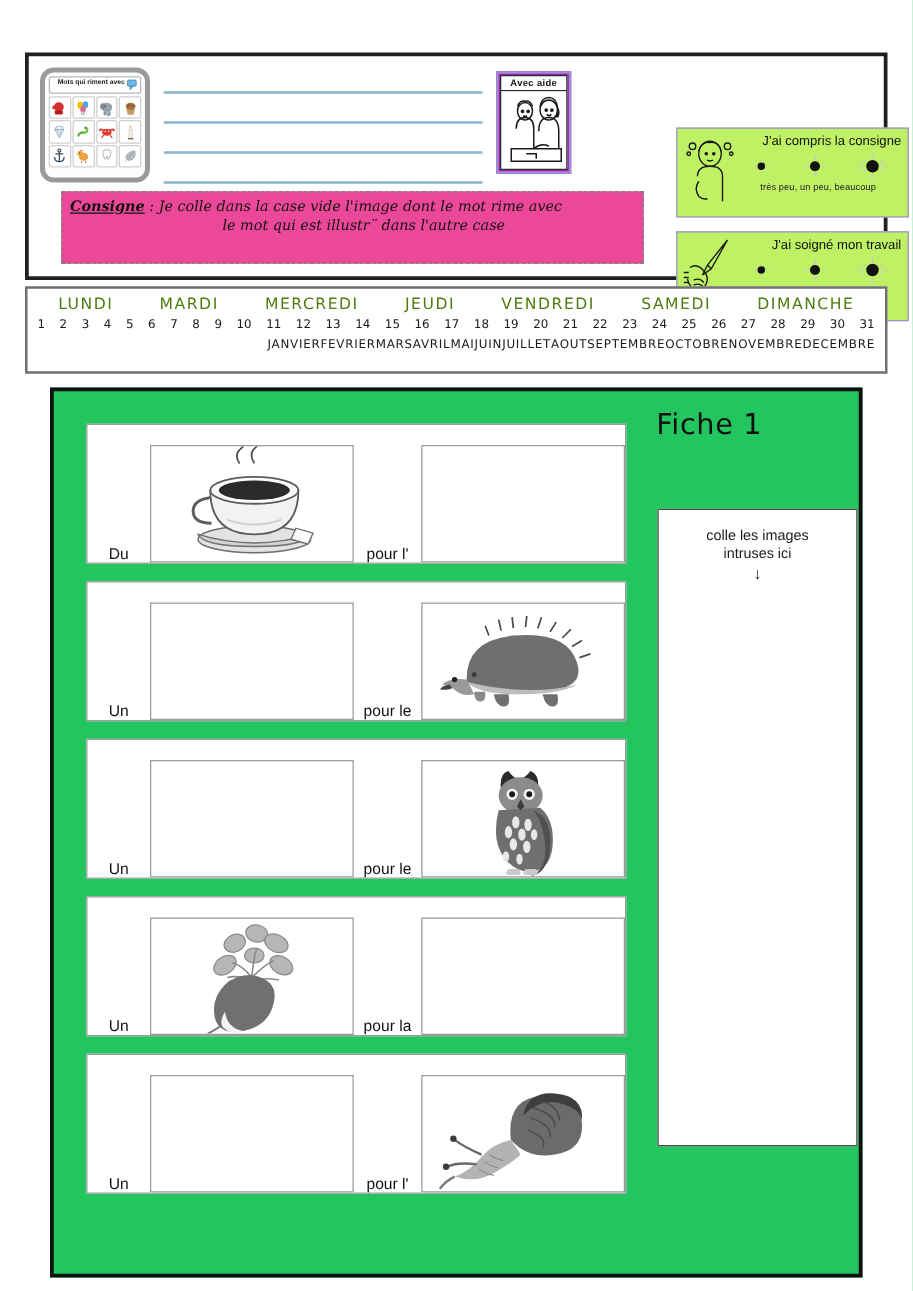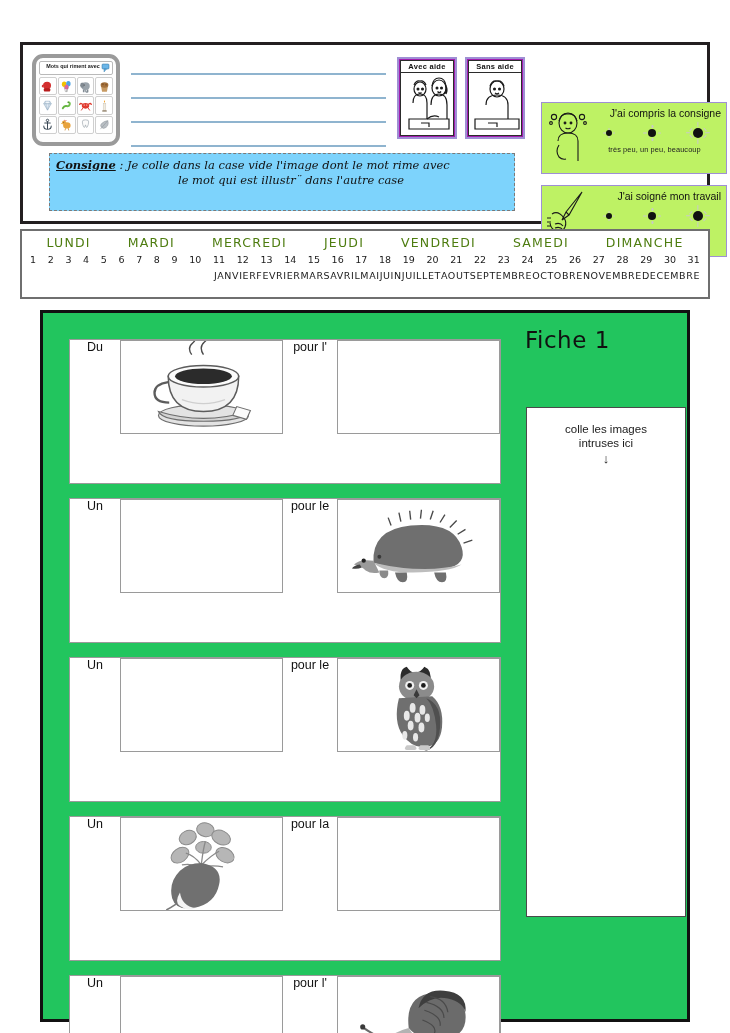--- a/index.html
+++ b/index.html
@@ -202,21 +202,21 @@
   
   .consigne {
     position: absolute;
     left: 26px;
     top: 108px;
     width: 466px;
     height: 58px;
     border: 1.5px dashed #7a7a7a;
     box-sizing: border-box;
     padding: 4px 6px;
-    background: #7dd3fc;
+    background: #ec4899;
   }
   .consigne-line {
     font-family: "DejaVu Serif", serif;
     font-style: italic;
     font-size: 11.5px;
     color: #111;
     line-height: 15px;
   }
   .consigne-line.l1 { text-align: left; }
   .consigne-line.l2 { text-align: center; padding-left: 18px; }
@@ -309,24 +309,24 @@
 
   
   .rows-area {
     position: absolute;
     left: 26px;
     top: 26px;
     width: 432px;
   }
   .ex-row {
     border: 1px solid #9a9a9a;
-    height: 145px;
+    height: 112px;
     margin-bottom: 14px;
     display: flex;
-    align-items: flex-start;
+    align-items: flex-end;
     box-sizing: border-box;
     background: #ffffff;
   }
   .ex-label {
     width: 50px;
     flex: 0 0 50px;
     text-align: center;
     font-size: 12.5px;
     color: #111;
   }
@@ -481,37 +481,20 @@
             <ellipse cx="38" cy="15" rx="7" ry="8"></ellipse>
             <path d="M31 13 q1-8 7-8 q6 0 7 8 q1 6-2 8 M45 13 q2 4 0 8"></path>
             <circle cx="17" cy="16" r="0.9" fill="#1a1a1a"></circle>
             <circle cx="21.5" cy="16" r="0.9" fill="#1a1a1a"></circle>
             <circle cx="36" cy="15" r="0.9" fill="#1a1a1a"></circle>
             <circle cx="40.5" cy="15" r="0.9" fill="#1a1a1a"></circle>
             <path d="M17.5 19.5 q1.5 1.5 3 0"></path>
             <path d="M36.5 18.5 q1.8 2 3.6 0"></path>
             <path d="M26 46 q6-5 12-2"></path>
             <path d="M20 50 h8 v4"></path>
-          </g>
-        </svg>
-      </div>
-    </div>
-    <div class="aide-card">
-      <div class="aide-label">Sans aide</div>
-      <div class="aide-art">
-        <svg viewBox="0 0 56 58" width="56" height="58">
-          <g fill="none" stroke="#1a1a1a" stroke-width="1.2">
-            <path d="M6 46 h44 v10 H6 Z"></path>
-            <path d="M17 32 q0-10 11-10 q11 0 11 10 v14"></path>
-            <ellipse cx="28" cy="16" rx="7" ry="8"></ellipse>
-            <path d="M21 13 q2-6 7-5 q5-1 7 5"></path>
-            <circle cx="25.5" cy="16" r="0.9" fill="#1a1a1a"></circle>
-            <circle cx="30.5" cy="16" r="0.9" fill="#1a1a1a"></circle>
-            <path d="M26 20 q2 1.6 4 0"></path>
-            <path d="M19 50 h9 v4"></path>
           </g>
         </svg>
       </div>
     </div>
   </div>
 
   <div class="assess first">
     <div class="assess-row">
       <div class="assess-icon">
         <svg viewBox="0 0 42 56" width="42" height="56">

